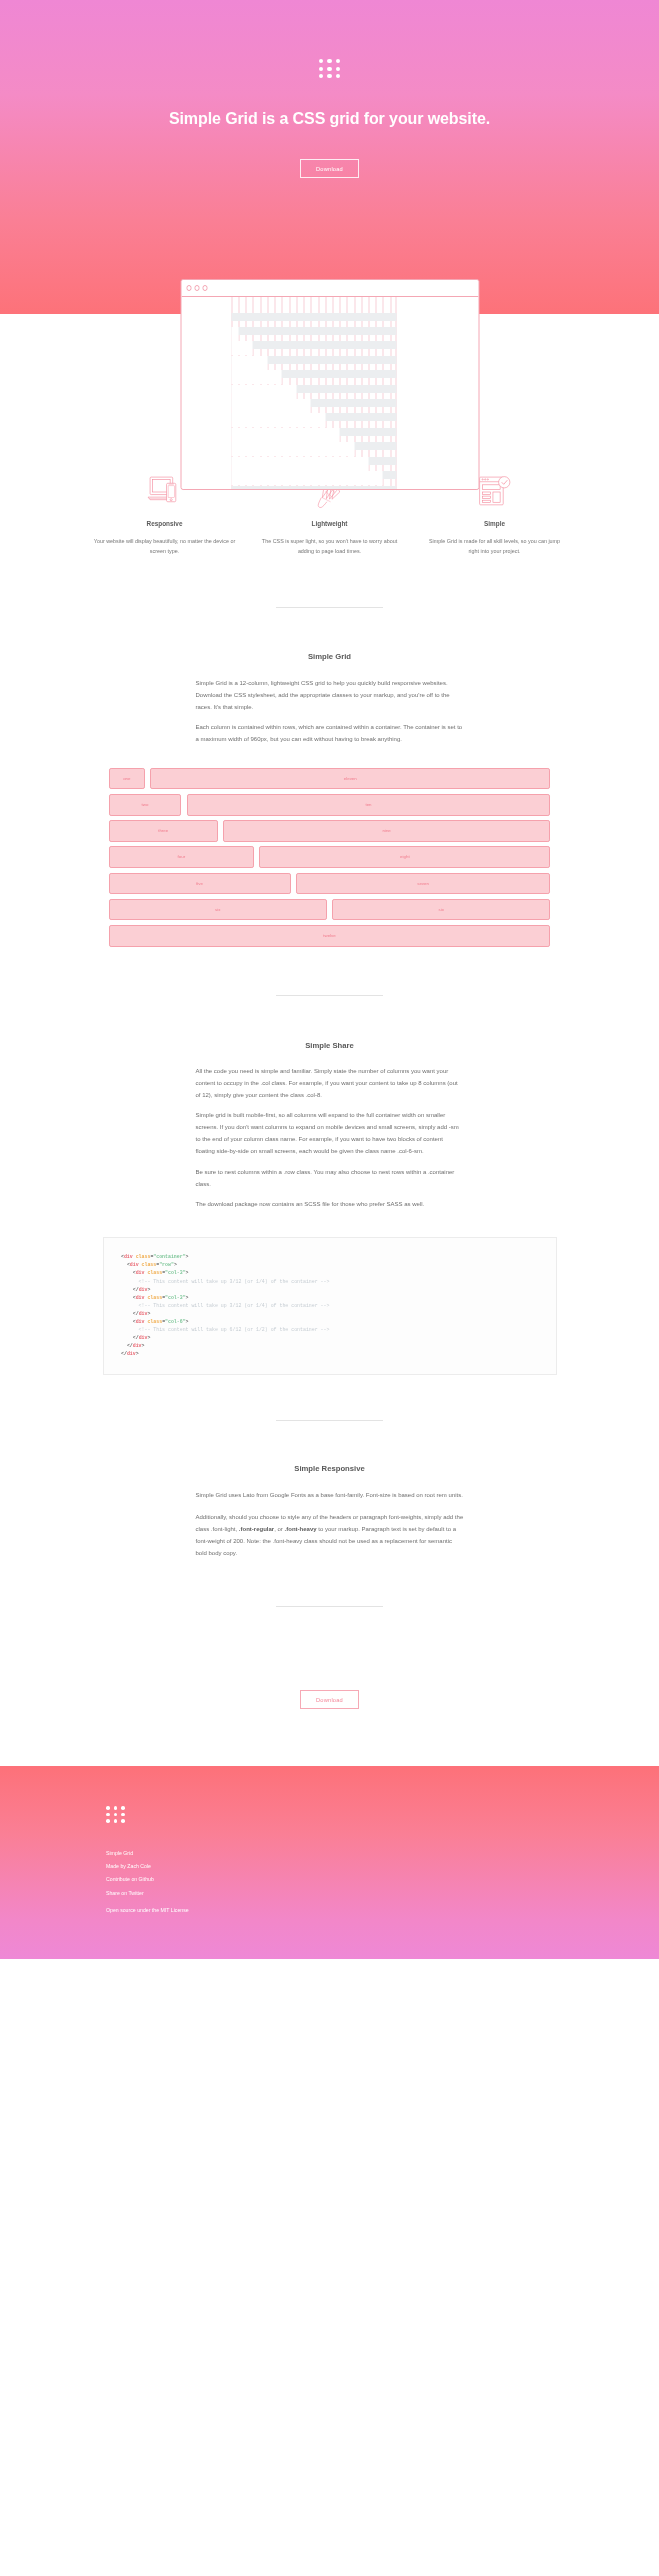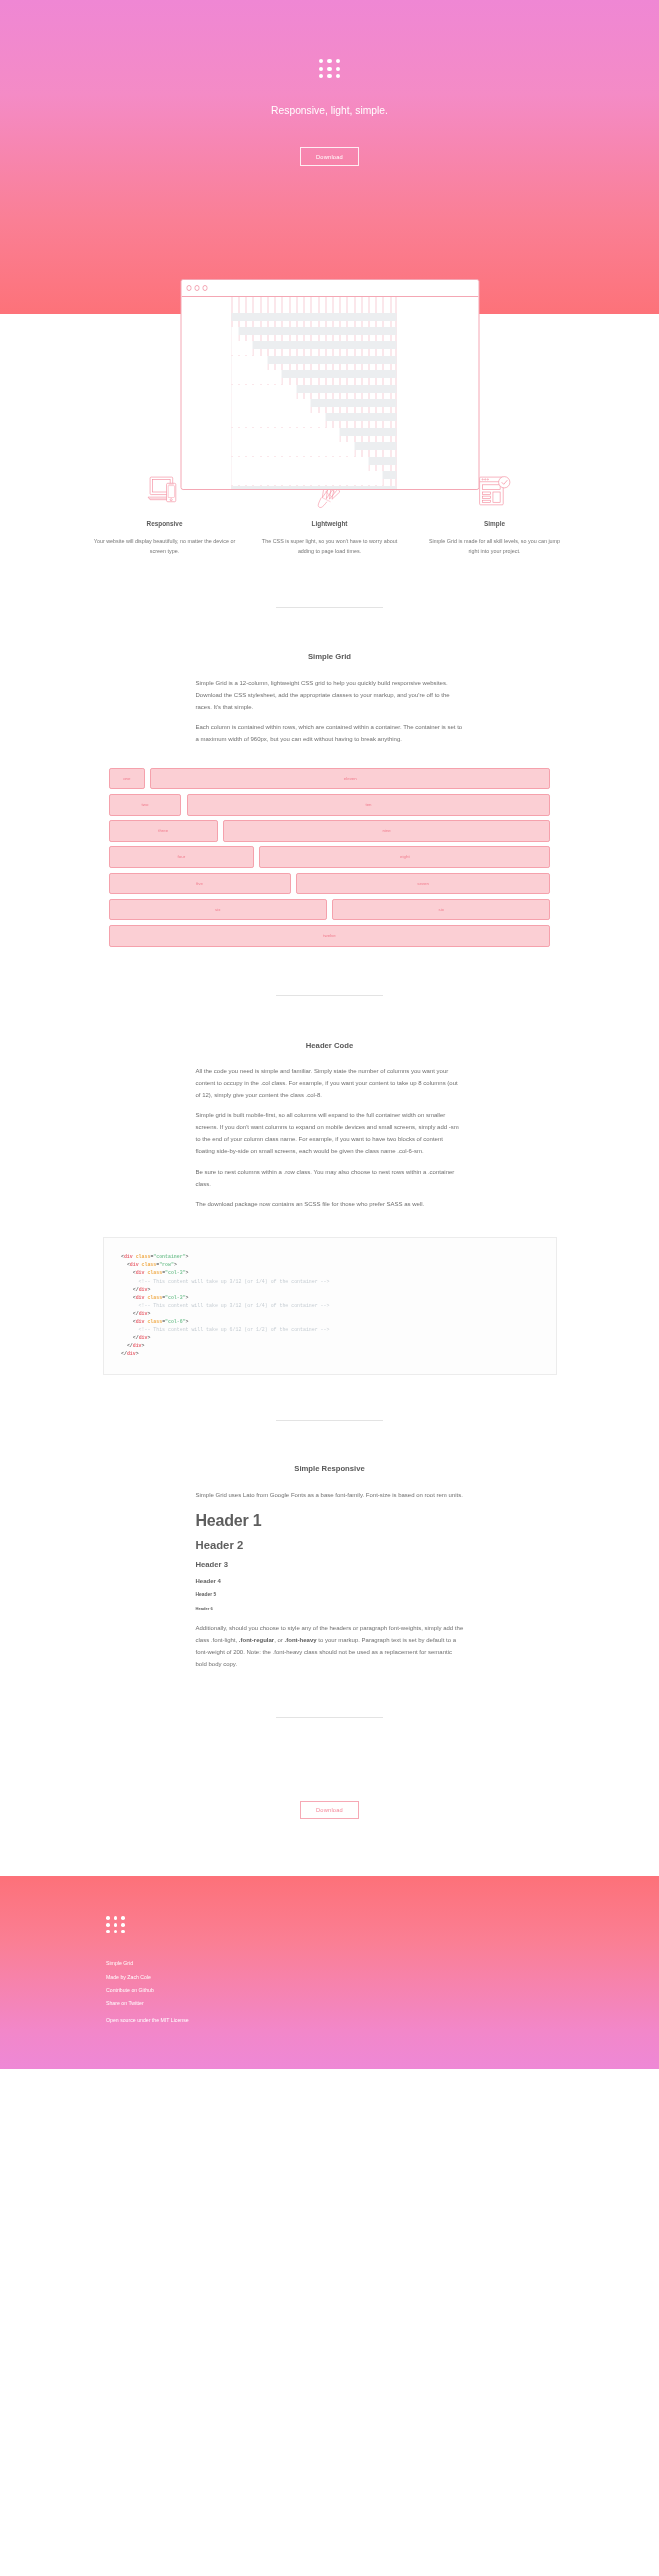--- a/index.html
+++ b/index.html
@@ -281,21 +281,21 @@
     <i></i>
       <i></i>
       <i></i>
       <i></i>
       <i></i>
       <i></i>
       <i></i>
       <i></i>
       <i></i>
   </div>
-  <h3>Responsive, light, simple.</h3>
+  <h1>Simple Grid is a CSS grid for your website.</h1>
   <div>
     <a class="btn-outline" href="#">Download</a>
   </div>
 </header>
 
 <div class="mockup-wrap">
   <div class="browser">
     <div class="browser-bar">
       <b></b>
       <b></b>
@@ -447,45 +447,37 @@
         <div class="cell" style="width: 50%;">six</div>
       </div>
       <div class="row">
         <div class="cell" style="width: 100%;">twelve</div>
       </div>
     </div>
 </section>
 
 <section class="section code-sec">
   <hr class="hr">
-  <h4 class="sec-title">Header Code</h4>
+  <h4 class="sec-title">Simple Share</h4>
   <div class="code-copy" id="code-copy">
       <p class="body">All the code you need is simple and familiar. Simply state the number of columns you want your content to occupy in the .col class. For example, if you want your content to take up 8 columns (out of 12), simply give your content the class .col-8.</p>
       <p class="body">Simple grid is built mobile-first, so all columns will expand to the full container width on smaller screens. If you don't want columns to expand on mobile devices and small screens, simply add -sm to the end of your column class name. For example, if you want to have two blocks of content floating side-by-side on small screens, each would be given the class name .col-6-sm.</p>
       <p class="body">Be sure to nest columns within a .row class. You may also choose to nest rows within a .container class.</p>
       <p class="body">The download package now contains an SCSS file for those who prefer SASS as well.</p>
     </div>
   <div class="code-box">
     <pre class="code" id="code-snippet"><div><span class="tok-punc">&lt;</span><span class="tok-tag">div</span><span class="tok-punc"> </span><span class="tok-attr">class</span><span class="tok-punc">=</span><span class="tok-str">"container"</span><span class="tok-punc">&gt;</span></div><div>  <span class="tok-punc">&lt;</span><span class="tok-tag">div</span><span class="tok-punc"> </span><span class="tok-attr">class</span><span class="tok-punc">=</span><span class="tok-str">"row"</span><span class="tok-punc">&gt;</span></div><div>    <span class="tok-punc">&lt;</span><span class="tok-tag">div</span><span class="tok-punc"> </span><span class="tok-attr">class</span><span class="tok-punc">=</span><span class="tok-str">"col-3"</span><span class="tok-punc">&gt;</span></div><div>      <span class="tok-com">&lt;!-- This content will take up 3/12 (or 1/4) of the container --&gt;</span></div><div>    <span class="tok-punc">&lt;/</span><span class="tok-tag">div</span><span class="tok-punc">&gt;</span></div><div>    <span class="tok-punc">&lt;</span><span class="tok-tag">div</span><span class="tok-punc"> </span><span class="tok-attr">class</span><span class="tok-punc">=</span><span class="tok-str">"col-3"</span><span class="tok-punc">&gt;</span></div><div>      <span class="tok-com">&lt;!-- This content will take up 3/12 (or 1/4) of the container --&gt;</span></div><div>    <span class="tok-punc">&lt;/</span><span class="tok-tag">div</span><span class="tok-punc">&gt;</span></div><div>    <span class="tok-punc">&lt;</span><span class="tok-tag">div</span><span class="tok-punc"> </span><span class="tok-attr">class</span><span class="tok-punc">=</span><span class="tok-str">"col-6"</span><span class="tok-punc">&gt;</span></div><div>      <span class="tok-com">&lt;!-- This content will take up 6/12 (or 1/2) of the container --&gt;</span></div><div>    <span class="tok-punc">&lt;/</span><span class="tok-tag">div</span><span class="tok-punc">&gt;</span></div><div>  <span class="tok-punc">&lt;/</span><span class="tok-tag">div</span><span class="tok-punc">&gt;</span></div><div><span class="tok-punc">&lt;/</span><span class="tok-tag">div</span><span class="tok-punc">&gt;</span></div></pre>
   </div>
 </section>
 
 <section class="section typo-sec">
   <hr class="hr">
   <h4 class="sec-title">Simple Responsive</h4>
   <div class="typo-copy">
     <p class="body">Simple Grid uses Lato from Google Fonts as a base font-family. Font-size is based on root rem units.</p>
-    <div class="hdr-samples" id="hdr-samples">
-        <h1>Header 1</h1>
-        <h2>Header 2</h2>
-        <h3>Header 3</h3>
-        <h4>Header 4</h4>
-        <h5>Header 5</h5>
-        <h6>Header 6</h6>
-      </div>
     <p class="body typo-tail" id="typo-tail"><span>Additionally, should you choose to style any of the headers or paragraph font-weights, simply add the class .font-light, </span><b>.font-regular</b><span>, or </span><b>.font-heavy</b><span> to your markup. Paragraph text is set by default to a font-weight of 200. Note: the .font-heavy class should not be used as a replacement for semantic bold body copy.</span></p>
   </div>
 </section>
 
 <section class="section start-sec">
   <hr class="hr">
   <a class="btn-outline-dark" href="#">Download</a>
 </section>
 
 <footer class="footer">

